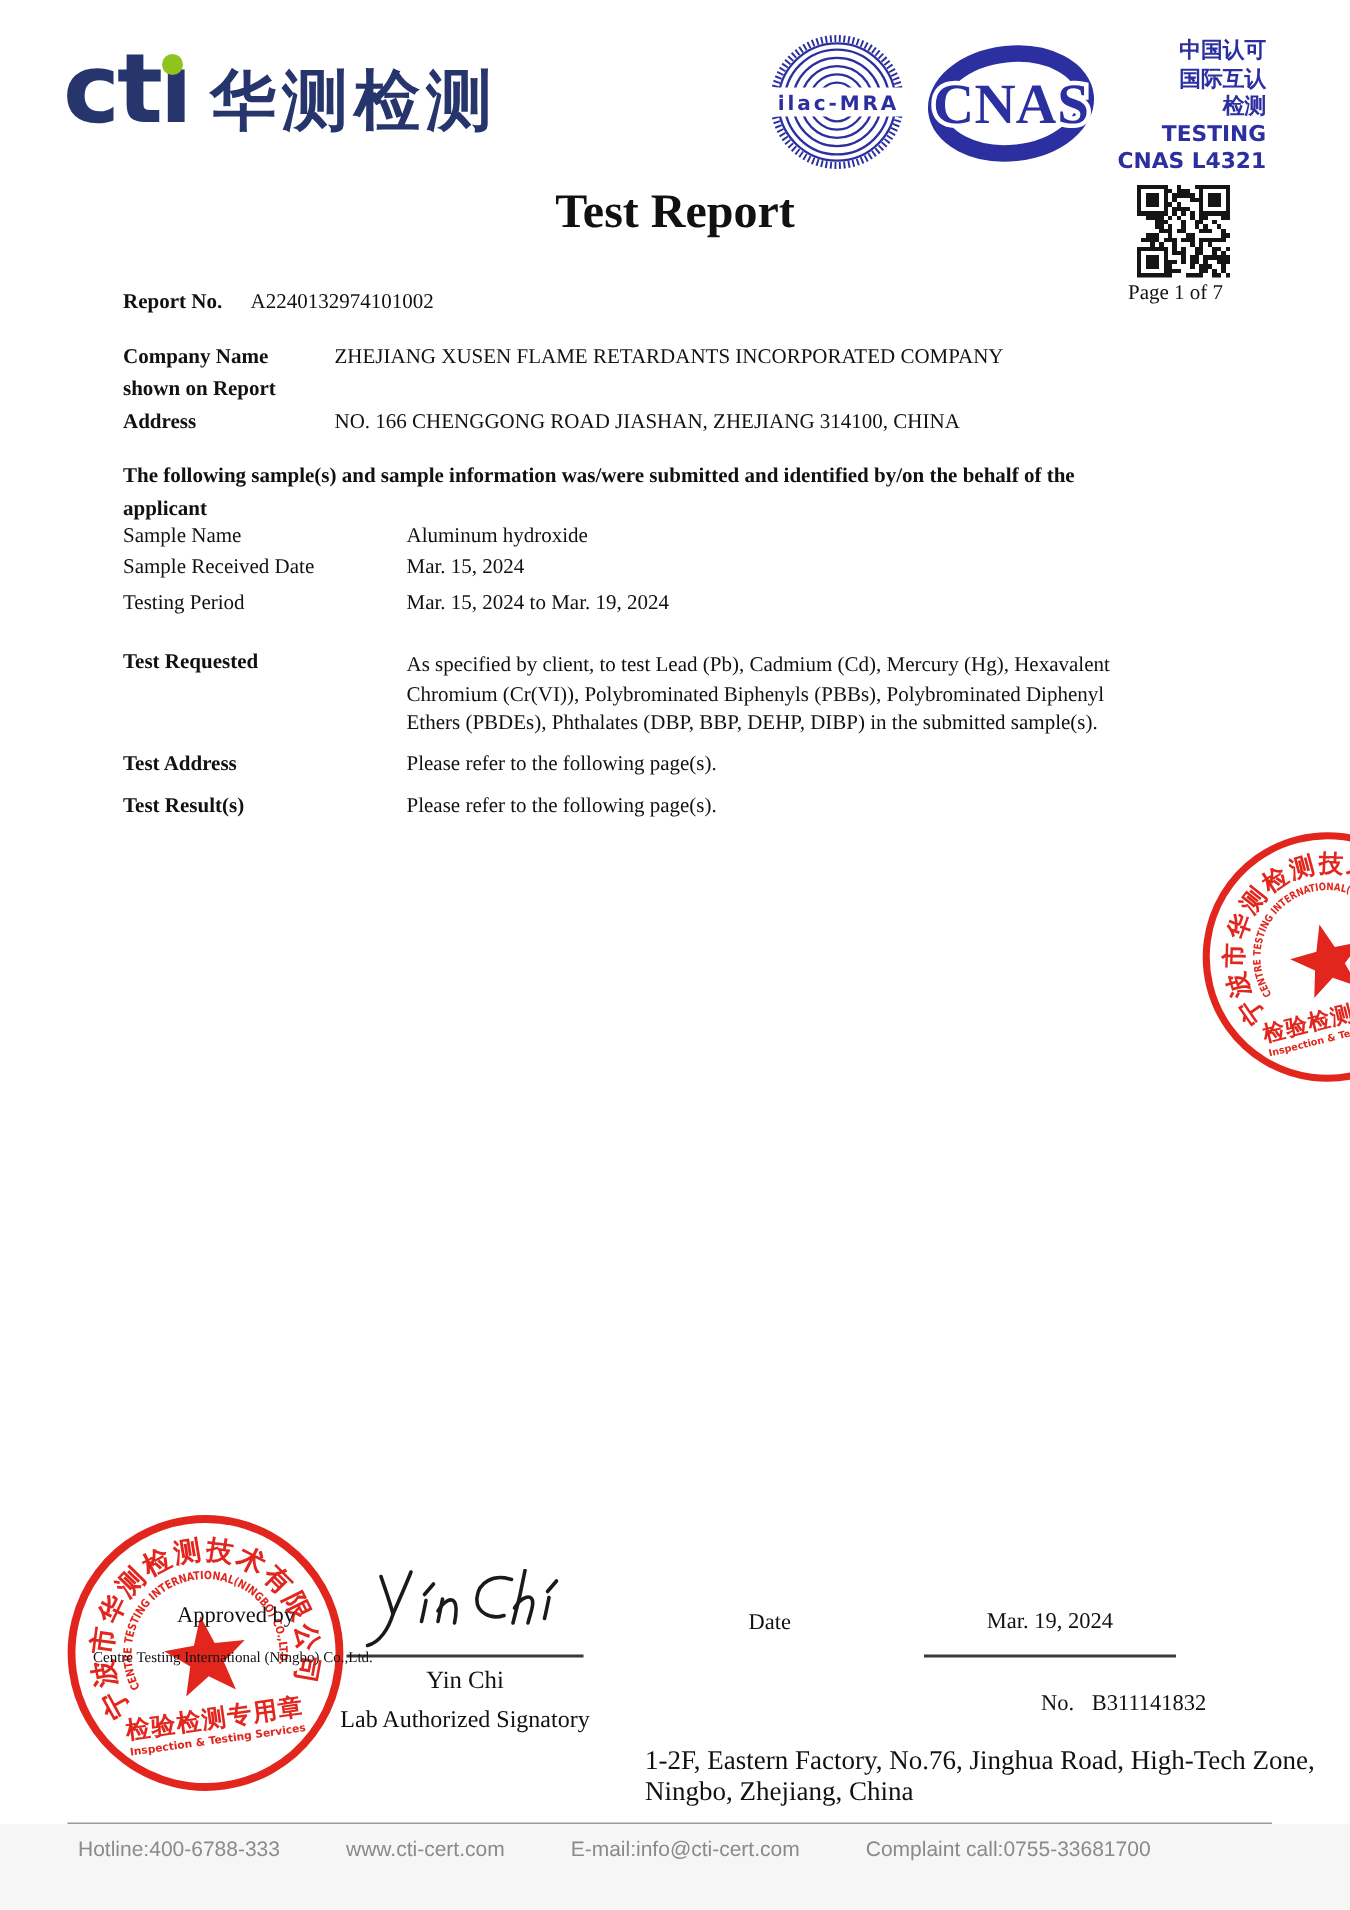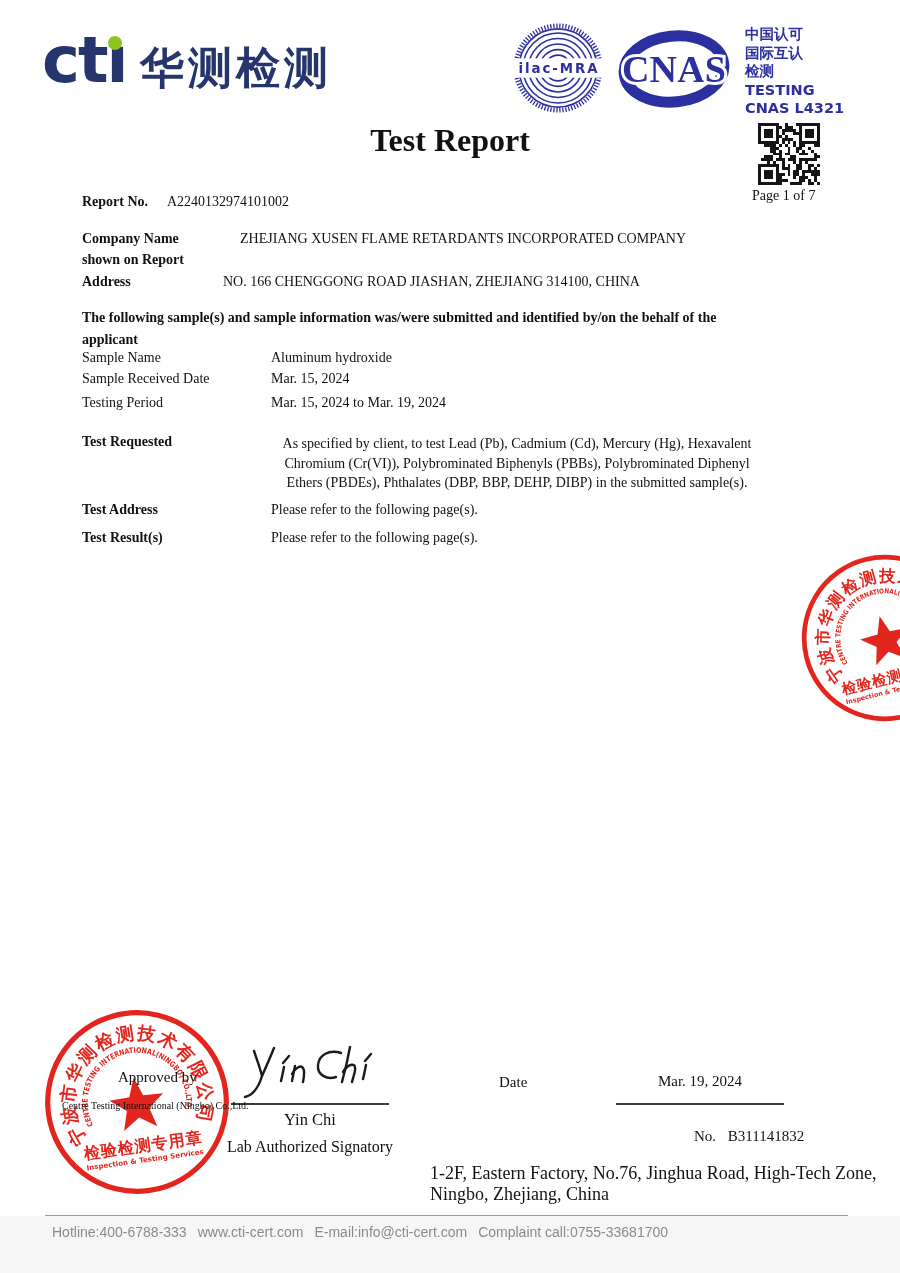--- a/index.html
+++ b/index.html
@@ -4,49 +4,49 @@
 <style>
   * { margin:0; padding:0; box-sizing:border-box; }
   html,body { background:#ffffff; }
   #page {
     position:relative; width:900px; height:1273px; margin:0 auto;
     background:#ffffff; overflow:hidden;
     font-family:"Liberation Serif","DejaVu Serif",serif; color:#111;
   }
   .abs { position:absolute; }
   .serif { font-family:"Liberation Serif","DejaVu Serif",serif; }
-  .cjk   { font-family:"DejaVu Sans",sans-serif; }
+  .cjk   { font-family:"DejaVu Sans",sans-serif;text-align:right; }
 
   
   .logo-latin { left:42px; top:24px; font-family:"DejaVu Sans",sans-serif; font-weight:bold;
                 font-size:64px; line-height:72px; letter-spacing:-2px; color:#27356d; }
   .logo-dot   { left:108px; top:36px; width:14px; height:14px; border-radius:50%; background:#8fc31f; }
   .logo-cjk   { left:140px; top:44px; font-weight:bold; font-size:44px; line-height:48px;
                 letter-spacing:4px; color:#27356d; }
 
   .accr-text { left:745px; top:25px; color:#2b2fa0; font-weight:600; font-size:14.5px; line-height:18.5px; }
 
   .page-ind { left:752px; top:188px; font-size:14px; }
 
   .title { left:0; top:122px; width:900px; text-align:center; font-weight:bold; font-size:32px; }
 
   
   .lbl { position:absolute; left:82px; font-weight:bold; font-size:14px;text-align:right; }
-  .val { position:absolute; font-size:14px;text-align:center; }
+  .val { position:absolute; font-size:14px; }
 
   .intro { left:82px; top:307px; width:658px; font-weight:bold; font-size:14px; line-height:21.5px; }
 
   
   .underline { position:absolute; height:1.5px; background:#3a3a3a; }
   .stamp { position:absolute; mix-blend-mode:multiply; }
 
   
   .footer-band { left:0; top:1216px; width:900px; height:57px; background:#f6f6f6; }
   .footer-line { left:45px; top:1215px; width:803px; height:1px; background:#9a9a9a; }
-  .footer-row  { left:52px; top:1224px; display:flex; gap:11px; color:#8a8a8a; font-size:14px;
+  .footer-row  { left:52px; top:1224px; display:flex; gap:44px; color:#8a8a8a; font-size:14px;
                  font-family:"Liberation Sans","DejaVu Sans",sans-serif; }
 </style>
 </head>
 <body>
 
 <div id="page">
 
   <svg width="0" height="0" style="position:absolute" aria-hidden="true">
     <defs>
       <symbol id="stamp-seal" viewBox="-100 -100 200 200" overflow="visible">

